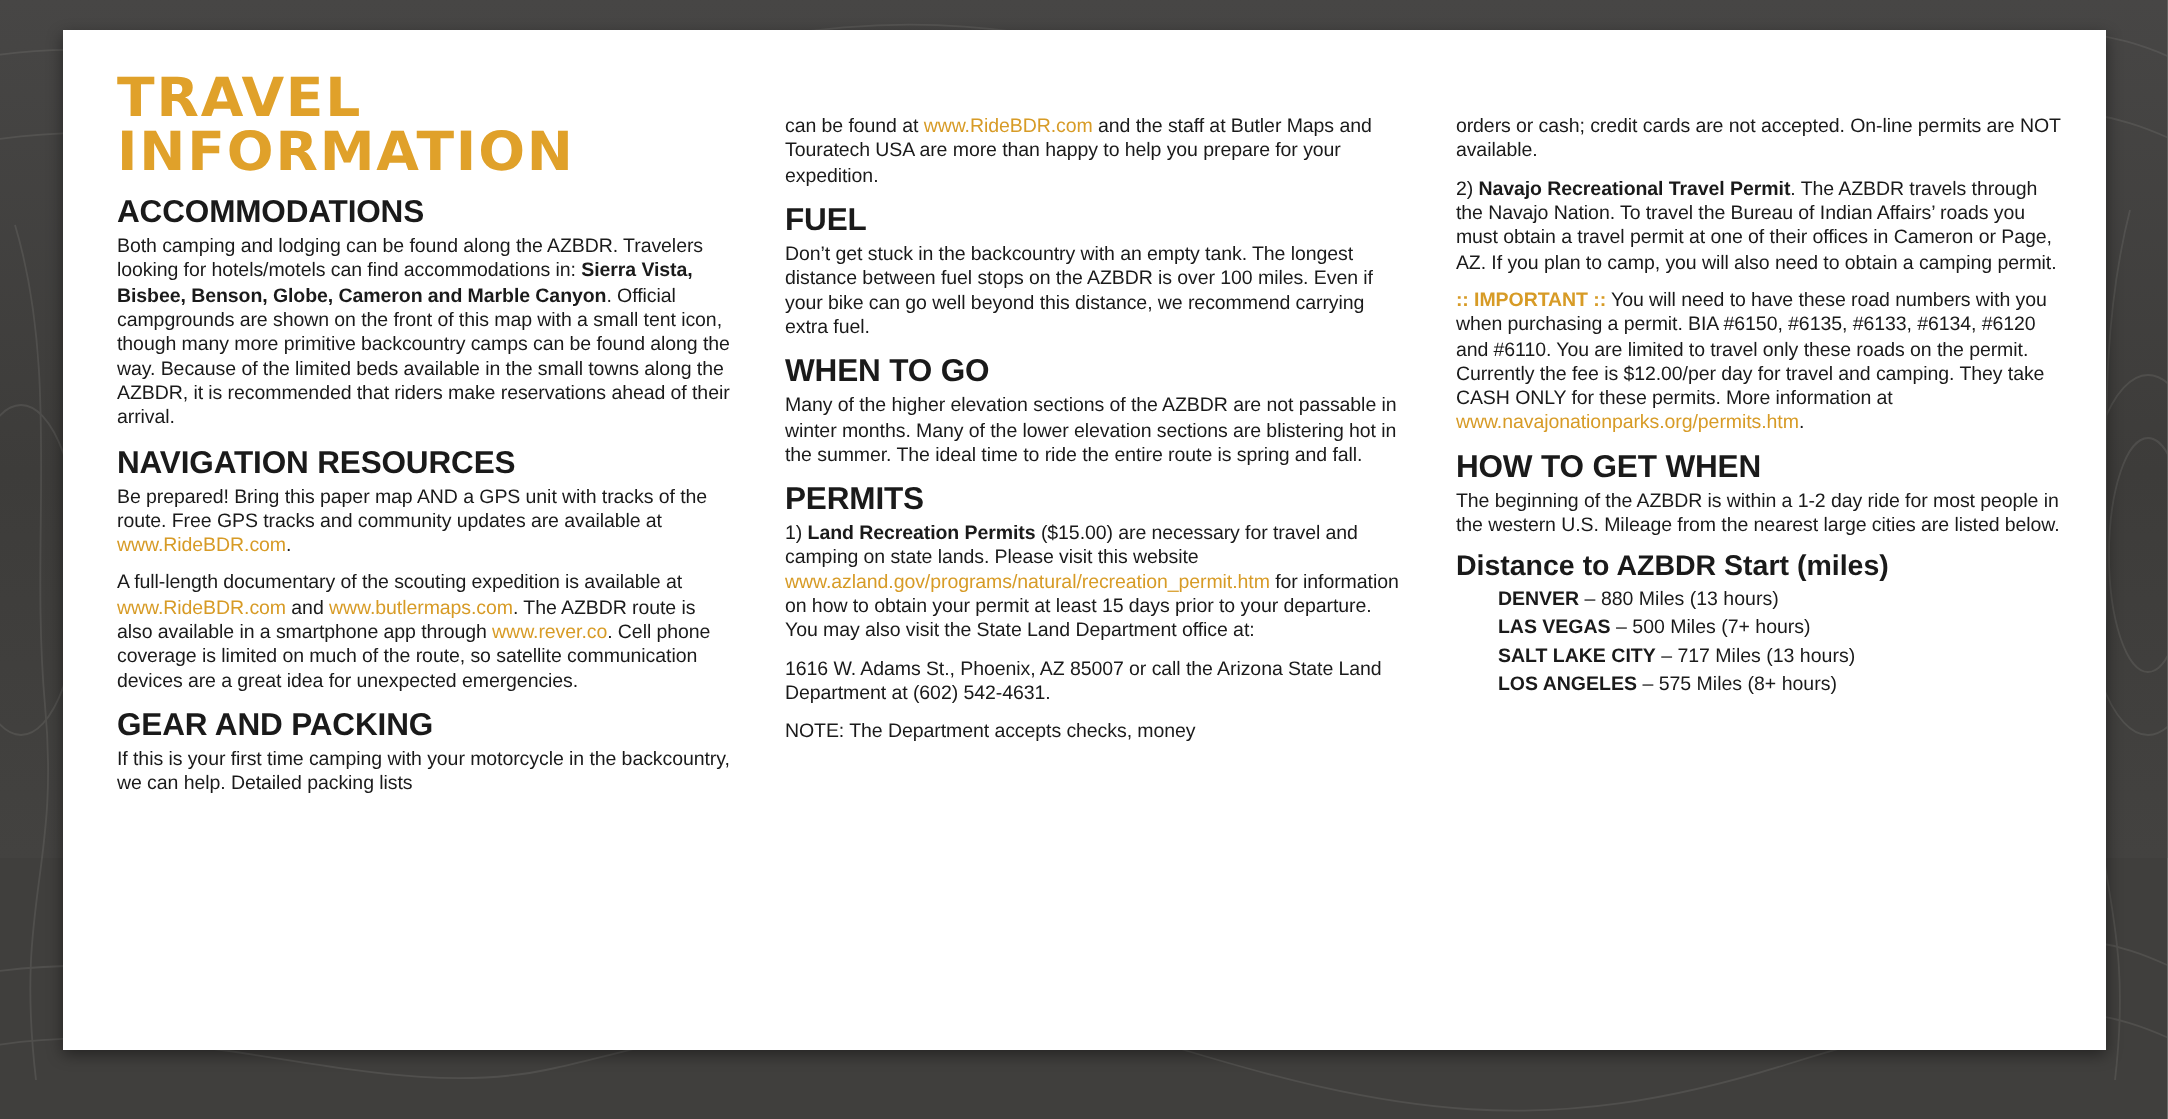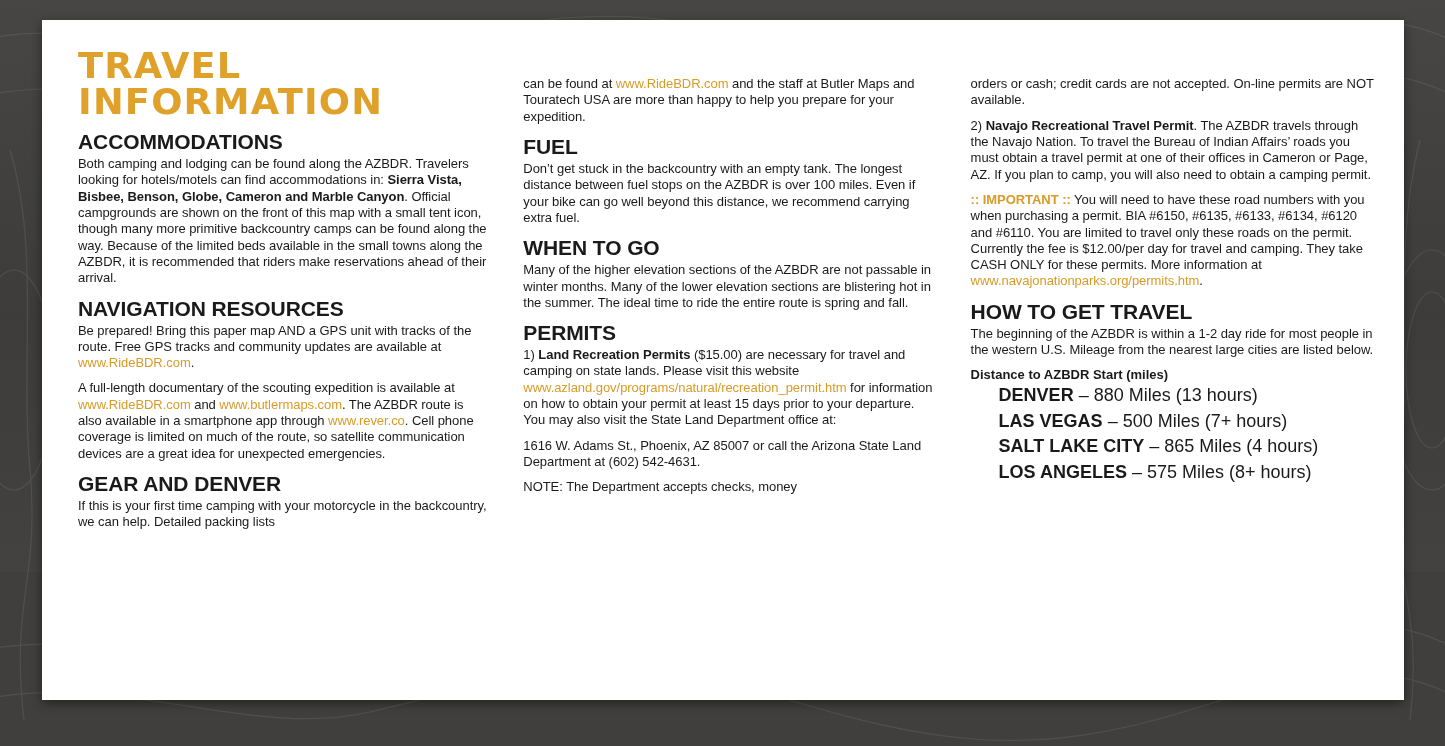--- a/index.html
+++ b/index.html
@@ -92,29 +92,29 @@
   .amber { color: #d79b26; }
 
   .link { color: #d79b26; }
 
   ul.dist {
     list-style: none;
     margin: 2px 0 0 0;
     padding: 0 0 0 28px;
   }
   ul.dist li {
-    font-size: 18px;
+    font-size: 13px;
     line-height: 1.30;
     color: #1a1a1a;
     margin-bottom: 2px;
   }
   ul.dist li .city { font-weight: bold; }
 
   .dist-head {
-    font-size: 13px;
+    font-size: 19px;
     font-weight: bold;
     color: #1a1a1a;
     margin: 6px 0 1px 0;
   }
 </style>
 </head>
 <body>
 
 <div id="page">
 
@@ -139,21 +139,21 @@
         <div class="title">TRAVEL INFORMATION</div>
 
         <h2 class="sec">ACCOMMODATIONS</h2>
         <p class="body"><span>Both camping and lodging can be found along the AZBDR. Travelers looking for hotels/motels can find accommodations in: </span><b>Sierra Vista, Bisbee, Benson, Globe, Cameron and Marble Canyon</b><span>. Official campgrounds are shown on the front of this map with a small tent icon, though many more primitive backcountry camps can be found along the way. Because of the limited beds available in the small towns along the AZBDR, it is recommended that riders make reservations ahead of their arrival.</span></p>
 
         <h2 class="sec">NAVIGATION RESOURCES</h2>
         <p class="body"><span>Be prepared! Bring this paper map AND a GPS unit with tracks of the route. Free GPS tracks and community updates are available at </span><a class="link" href="#" style="text-decoration:none">www.RideBDR.com</a><span>.</span></p>
 
         <p class="body"><span>A full-length documentary of the scouting expedition is available at </span><a class="link" href="#" style="text-decoration:none">www.RideBDR.com</a><span> and </span><a class="link" href="#" style="text-decoration:none">www.butlermaps.com</a><span>. The AZBDR route is also available in a smartphone app through </span><a class="link" href="#" style="text-decoration:none">www.rever.co</a><span>. Cell phone coverage is limited on much of the route, so satellite communication devices are a great idea for unexpected emergencies.</span></p>
 
-        <h2 class="sec">GEAR AND DENVER</h2>
+        <h2 class="sec">GEAR AND PACKING</h2>
         <p class="body tight">If this is your first time camping with your motorcycle in the backcountry, we can help. Detailed packing lists</p>
       </div>
 
       <div class="col col2">
         <p class="body" style="margin-top:40px"><span>can be found at </span><a class="link" href="#" style="text-decoration:none">www.RideBDR.com</a><span> and the staff at Butler Maps and Touratech USA are more than happy to help you prepare for your expedition.</span></p>
 
         <h2 class="sec">FUEL</h2>
         <p class="body">Don’t get stuck in the backcountry with an empty tank. The longest distance between fuel stops on the AZBDR is over 100 miles. Even if your bike can go well beyond this distance, we recommend carrying extra fuel.</p>
 
         <h2 class="sec">WHEN TO GO</h2>
@@ -168,27 +168,27 @@
         <p class="body tight">NOTE:  The Department accepts checks, money</p>
       </div>
 
       <div class="col col3">
         <p class="body" style="margin-top:40px">orders or cash; credit cards are not accepted. On-line permits are NOT available.</p>
 
         <p class="body"><span>2) </span><b>Navajo Recreational Travel Permit</b><span>. The AZBDR travels through the Navajo Nation. To travel the Bureau of Indian Affairs’ roads you must obtain a travel permit at one of their offices in Cameron or Page, AZ. If you plan to camp, you will also need to obtain a camping permit.</span></p>
 
         <p class="body"><b class="amber">:: IMPORTANT ::</b><span> You will need to have these road numbers with you when purchasing a permit. BIA #6150, #6135, #6133, #6134, #6120 and #6110. You are limited to travel only these roads on the permit. Currently the fee is $12.00/per day for travel and camping. They take CASH ONLY for these permits. More information at </span><a class="link" href="#" style="text-decoration:none">www.navajonationparks.org/permits.htm</a><span>.</span></p>
 
-        <h2 class="sec">HOW TO GET TRAVEL</h2>
+        <h2 class="sec">HOW TO GET WHEN</h2>
         <p class="body">The beginning of the AZBDR is within a 1-2 day ride for most people in the western U.S. Mileage from the nearest large cities are listed below.</p>
 
         <div class="dist-head">Distance to AZBDR Start (miles)</div>
         <ul class="dist">
           <li><span class="city">DENVER</span><span> – 880 Miles (13 hours)</span></li>
           <li><span class="city">LAS VEGAS</span><span> – 500 Miles (7+ hours)</span></li>
-          <li><span class="city">SALT LAKE CITY</span><span> – 865 Miles (4 hours)</span></li>
+          <li><span class="city">SALT LAKE CITY</span><span> – 717 Miles (13 hours)</span></li>
           <li><span class="city">LOS ANGELES</span><span> – 575 Miles (8+ hours)</span></li>
         </ul>
       </div>
 
     </div>
   </div>
 </div>
 
 </body></html>

